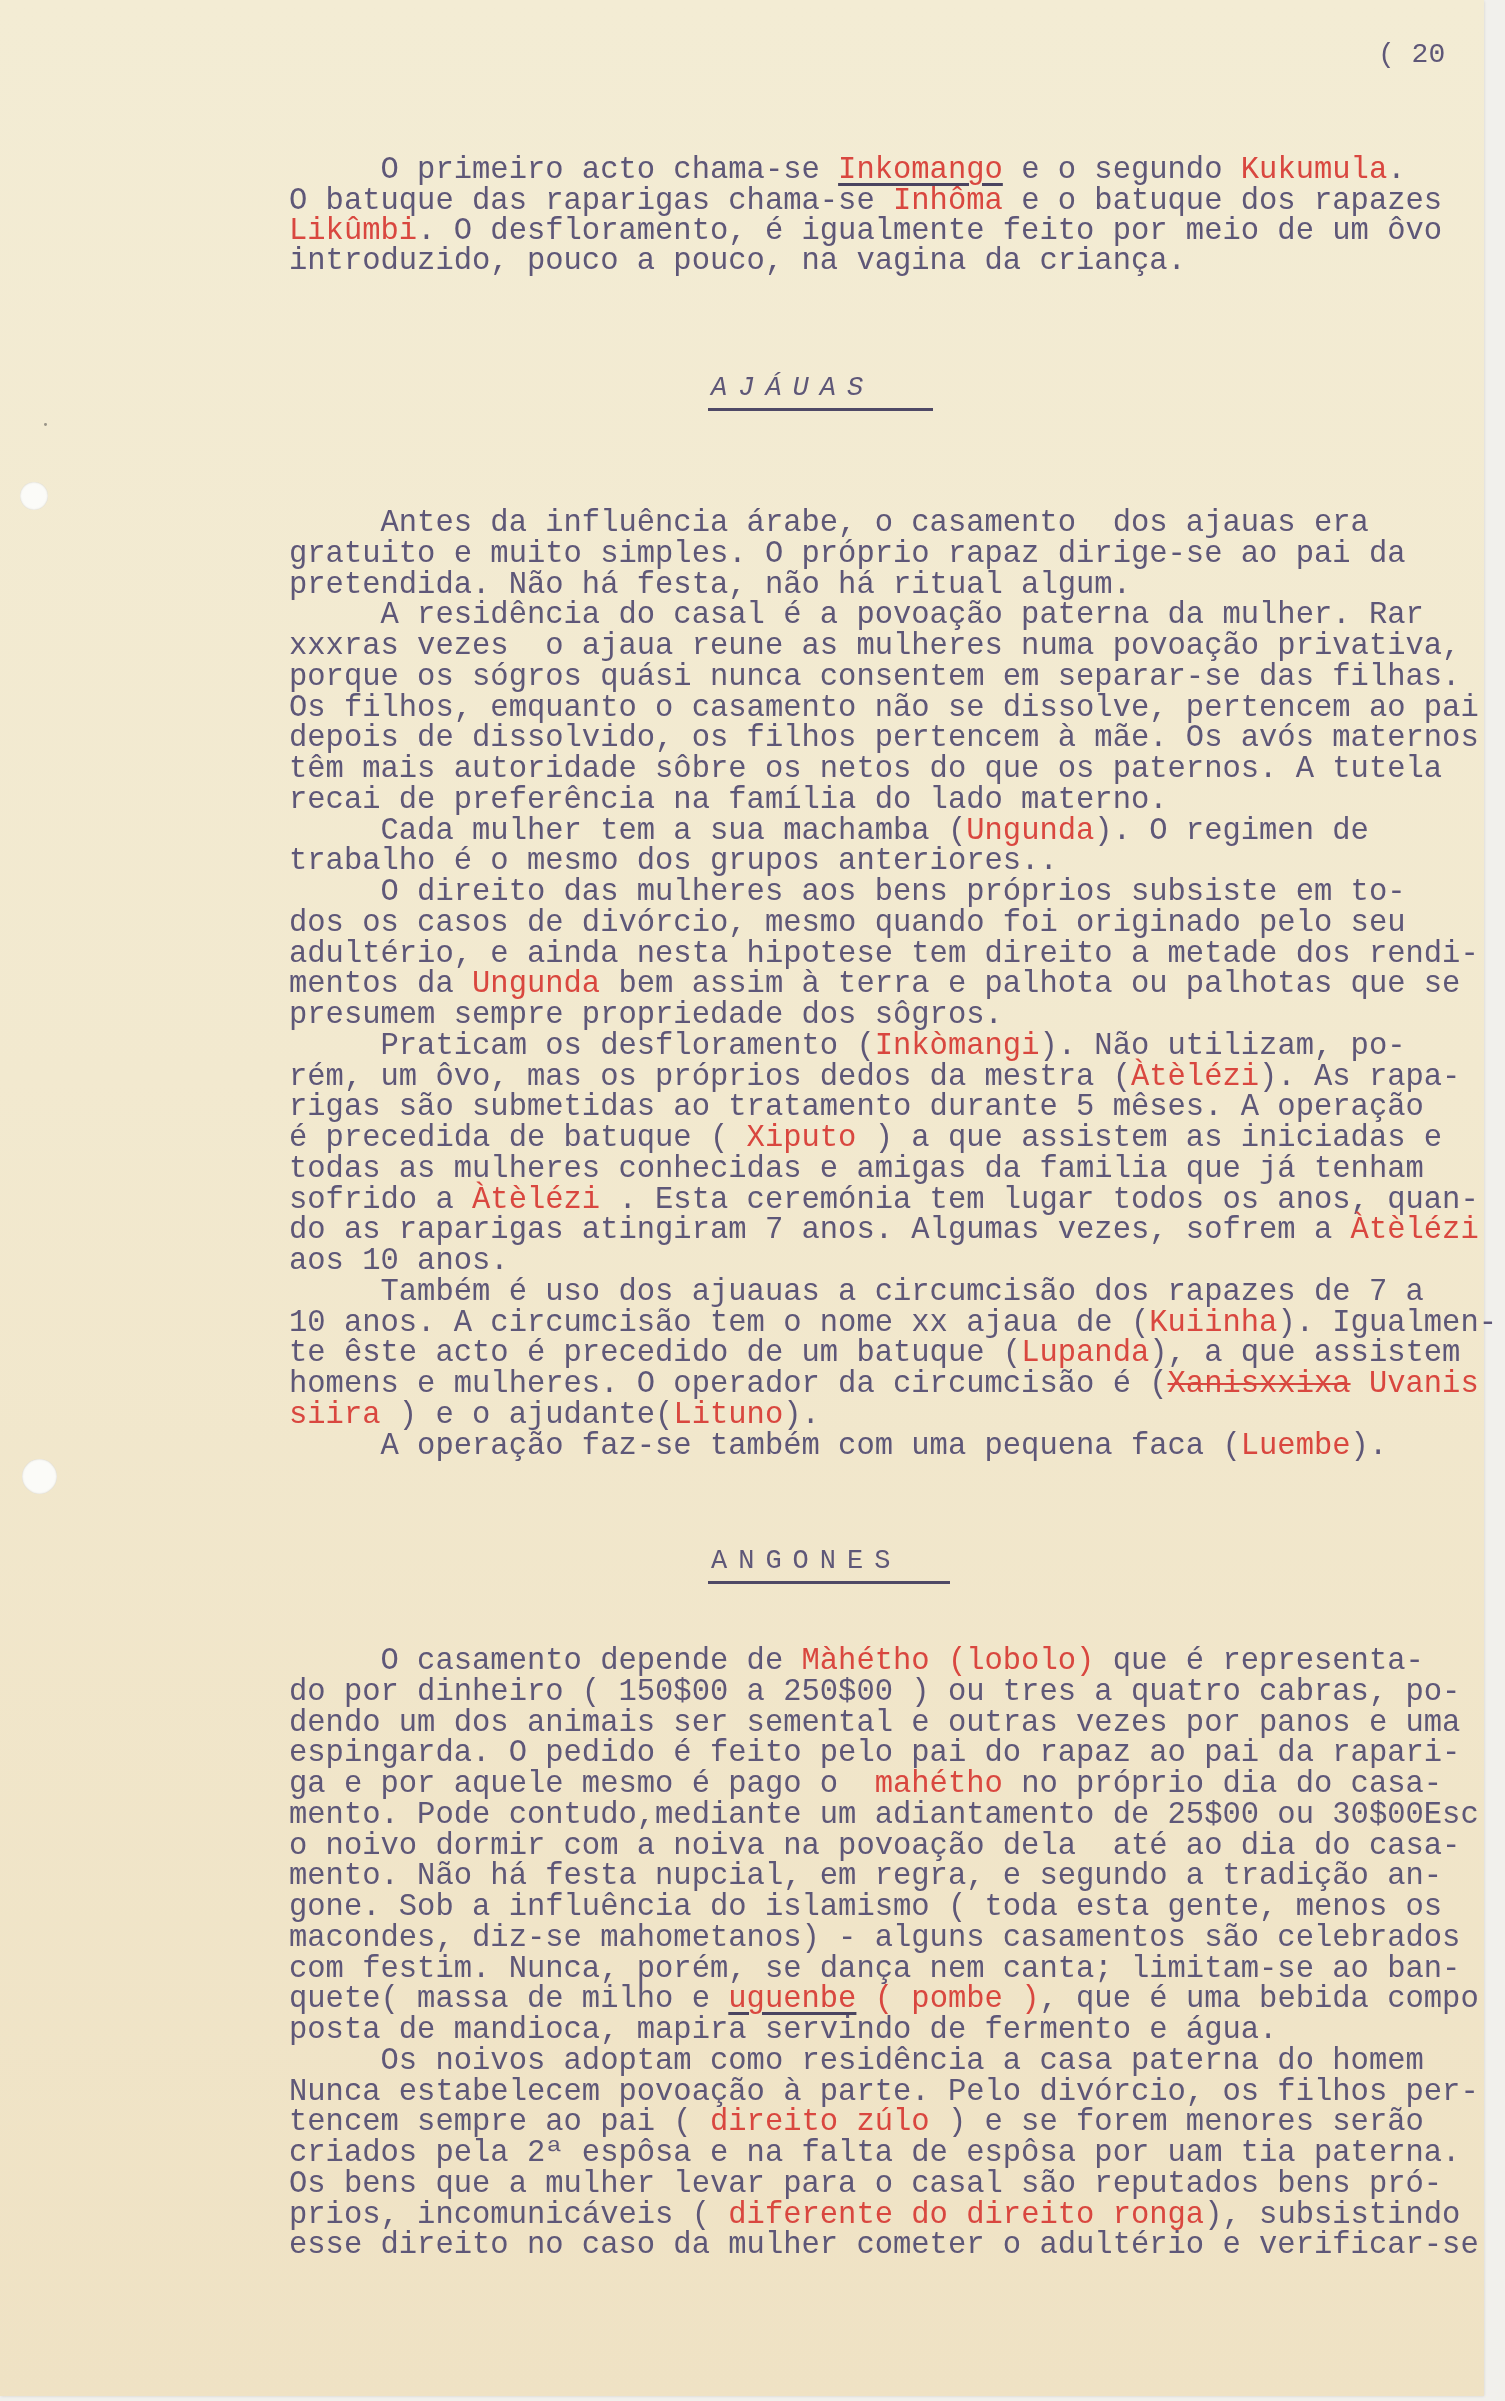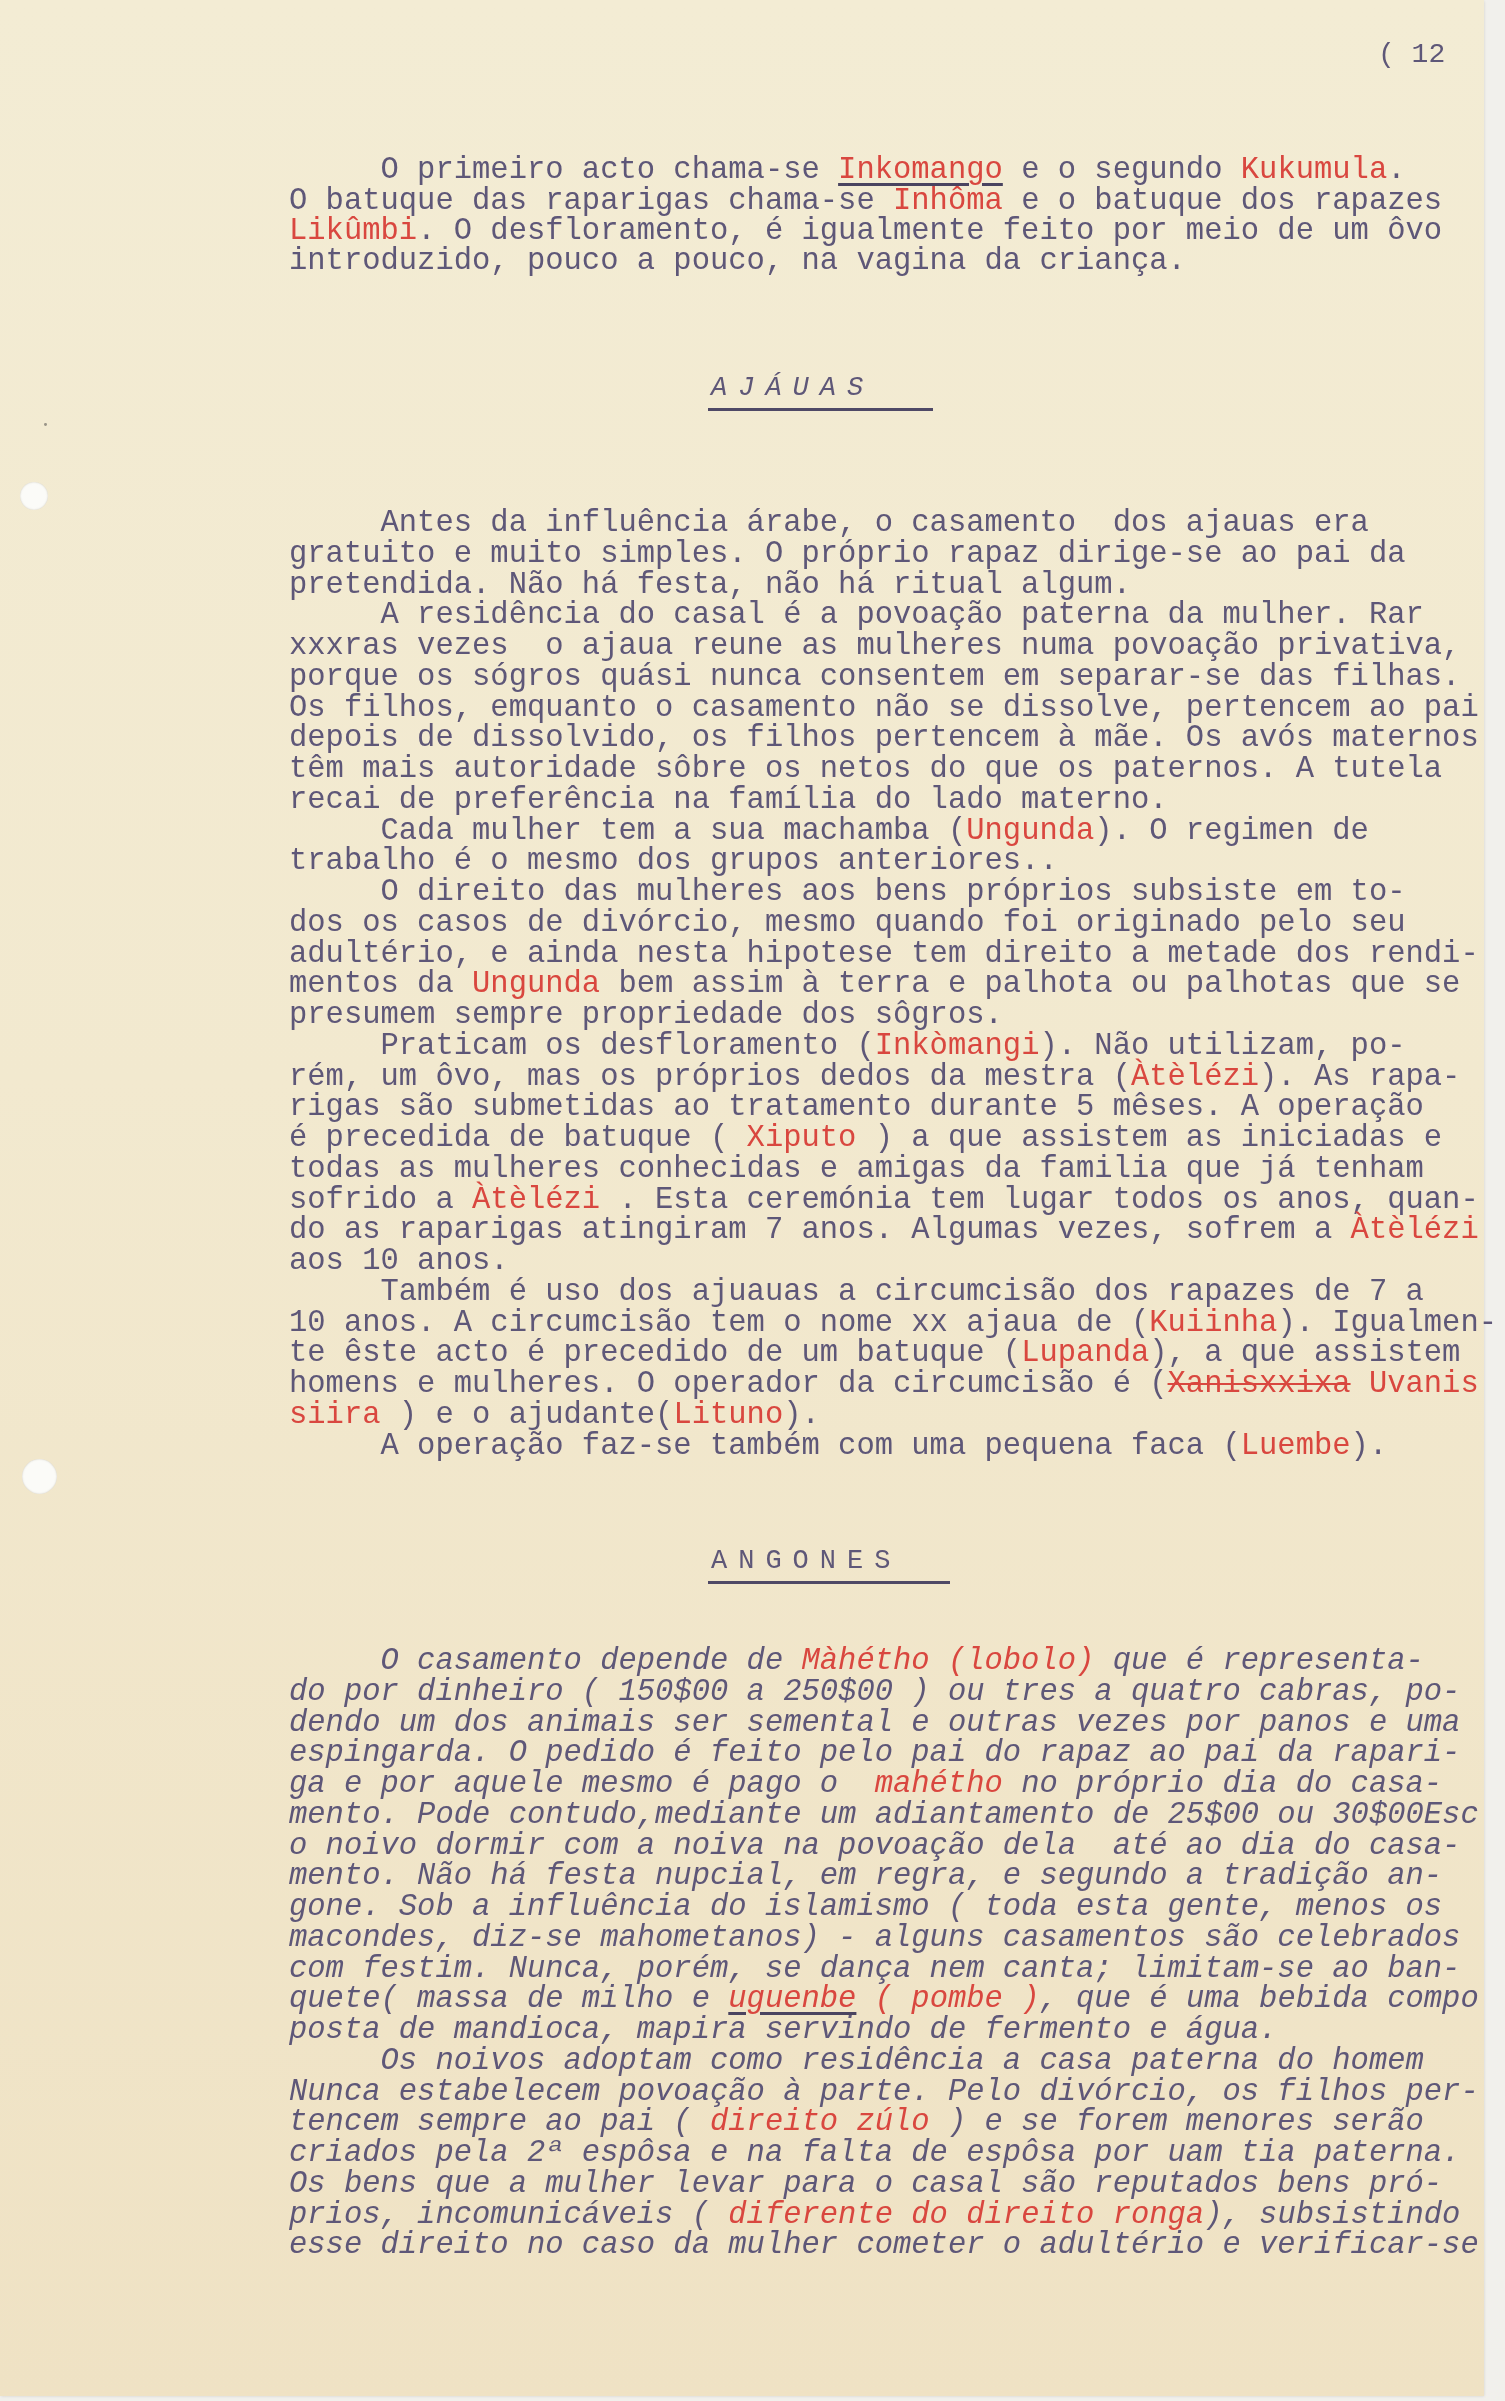--- a/index.html
+++ b/index.html
@@ -86,34 +86,34 @@
   </style>
 </head>
 <body>
 
 <div class="page">
 
   <div class="punch-hole" style="left:20.3px; top:482px; width:28px; height:28px;"></div>
   <div class="punch-hole" style="left:22px; top:1459px;"></div>
   <div class="margin-mark" style="left:44px; top:423px;"></div>
 
-  <div class="page-number" style="left:1378px; top:39px;">( 12</div>
+  <div class="page-number" style="left:1378px; top:39px;">( 20</div>
 
   <div class="typed" style="left:289px; top:155px; width:1191px; height:129px;">
     <div id="intro-lines"><div class="line" style="top: 0px;"><span>     O primeiro acto chama-se </span><span class="red ul">Inkomango</span><span> e o segundo </span><span class="red">Kukumula</span><span>.</span></div><div class="line" style="top: 30.5px;"><span>O batuque das raparigas chama-se </span><span class="red">Inhôma</span><span> e o batuque dos rapazes</span></div><div class="line" style="top: 61px;"><span class="red">Likûmbi</span><span>. O desfloramento, é igualmente feito por meio de um ôvo</span></div><div class="line" style="top: 91px;"><span>introduzido, pouco a pouco, na vagina da criança.</span></div></div>
   </div>
 
   <div class="heading" style="left:711px; top:373px;font-style:italic;">AJÁUAS</div>
   <div class="heading-underline" style="left:708px; top:408px; width:225px;"></div>
 
   <div class="typed" style="left:289px; top:508px; width:1191px; height:961px;text-align:right;">
     <div id="section-0-lines"><div class="line" style="top: 0px;"><span>     Antes da influência árabe, o casamento  dos ajauas era</span></div><div class="line" style="top: 31px;"><span>gratuito e muito simples. O próprio rapaz dirige-se ao pai da</span></div><div class="line" style="top: 62px;"><span>pretendida. Não há festa, não há ritual algum.</span></div><div class="line" style="top: 92px;"><span>     A residência do casal é a povoação paterna da mulher. Rar</span></div><div class="line" style="top: 123px;"><span>xxxras vezes  o ajaua reune as mulheres numa povoação privativa,</span></div><div class="line" style="top: 154px;"><span>porque os sógros quási nunca consentem em separar-se das filhas.</span></div><div class="line" style="top: 185px;"><span>Os filhos, emquanto o casamento não se dissolve, pertencem ao pai</span></div><div class="line" style="top: 215px;"><span>depois de dissolvido, os filhos pertencem à mãe. Os avós maternos</span></div><div class="line" style="top: 246px;"><span>têm mais autoridade sôbre os netos do que os paternos. A tutela</span></div><div class="line" style="top: 277px;"><span>recai de preferência na família do lado materno.</span></div><div class="line" style="top: 308px;"><span>     Cada mulher tem a sua machamba (</span><span class="red">Ungunda</span><span>). O regimen de</span></div><div class="line" style="top: 338px;"><span>trabalho é o mesmo dos grupos anteriores..</span></div><div class="line" style="top: 369px;"><span>     O direito das mulheres aos bens próprios subsiste em to-</span></div><div class="line" style="top: 400px;"><span>dos os casos de divórcio, mesmo quando foi originado pelo seu</span></div><div class="line" style="top: 431px;"><span>adultério, e ainda nesta hipotese tem direito a metade dos rendi-</span></div><div class="line" style="top: 461px;"><span>mentos da </span><span class="red">Ungunda</span><span> bem assim à terra e palhota ou palhotas que se</span></div><div class="line" style="top: 492px;"><span>presumem sempre propriedade dos sôgros.</span></div><div class="line" style="top: 523px;"><span>     Praticam os desfloramento (</span><span class="red">Inkòmangi</span><span>). Não utilizam, po-</span></div><div class="line" style="top: 554px;"><span>rém, um ôvo, mas os próprios dedos da mestra (</span><span class="red">Àtèlézi</span><span>). As rapa-</span></div><div class="line" style="top: 584px;"><span>rigas são submetidas ao tratamento durante 5 mêses. A operação</span></div><div class="line" style="top: 615px;"><span>é precedida de batuque ( </span><span class="red">Xiputo</span><span> ) a que assistem as iniciadas e</span></div><div class="line" style="top: 646px;"><span>todas as mulheres conhecidas e amigas da familia que já tenham</span></div><div class="line" style="top: 677px;"><span>sofrido a </span><span class="red">Àtèlézi</span><span> . Esta ceremónia tem lugar todos os anos, quan-</span></div><div class="line" style="top: 707px;"><span>do as raparigas atingiram 7 anos. Algumas vezes, sofrem a </span><span class="red">Àtèlézi</span></div><div class="line" style="top: 738px;"><span>aos 10 anos.</span></div><div class="line" style="top: 769px;"><span>     Também é uso dos ajuauas a circumcisão dos rapazes de 7 a</span></div><div class="line" style="top: 800px;"><span>10 anos. A circumcisão tem o nome xx ajaua de (</span><span class="red">Kuiinha</span><span>). Igualmen-</span></div><div class="line" style="top: 830px;"><span>te êste acto é precedido de um batuque (</span><span class="red">Lupanda</span><span>), a que assistem</span></div><div class="line" style="top: 861px;"><span>homens e mulheres. O operador da circumcisão é (</span><span class="strike">Xanisxxixa</span><span> </span><span class="red">Uvanis</span></div><div class="line" style="top: 892px;"><span class="red">siira</span><span> ) e o ajudante(</span><span class="red">Lituno</span><span>).</span></div><div class="line" style="top: 923px;"><span>     A operação faz-se também com uma pequena faca (</span><span class="red">Luembe</span><span>).</span></div></div>
   </div>
 
   <div class="heading" style="left:711px; top:1546px;">ANGONES</div>
   <div class="heading-underline" style="left:708px; top:1581px; width:242px;"></div>
 
-  <div class="typed" style="left:289px; top:1646px; width:1191px; height:628px;font-style:italic;">
+  <div class="typed" style="left:289px; top:1646px; width:1191px; height:628px;">
     <div id="section-1-lines"><div class="line" style="top: 0px;"><span>     O casamento depende de </span><span class="red">Màhétho (lobolo)</span><span> que é representa-</span></div><div class="line" style="top: 31px;"><span>do por dinheiro ( 150$00 a 250$00 ) ou tres a quatro cabras, po-</span></div><div class="line" style="top: 62px;"><span>dendo um dos animais ser semental e outras vezes por panos e uma</span></div><div class="line" style="top: 92px;"><span>espingarda. O pedido é feito pelo pai do rapaz ao pai da rapari-</span></div><div class="line" style="top: 123px;"><span>ga e por aquele mesmo é pago o  </span><span class="red">mahétho</span><span> no próprio dia do casa-</span></div><div class="line" style="top: 154px;"><span>mento. Pode contudo,mediante um adiantamento de 25$00 ou 30$00Esc</span></div><div class="line" style="top: 185px;"><span>o noivo dormir com a noiva na povoação dela  até ao dia do casa-</span></div><div class="line" style="top: 215px;"><span>mento. Não há festa nupcial, em regra, e segundo a tradição an-</span></div><div class="line" style="top: 246px;"><span>gone. Sob a influência do islamismo ( toda esta gente, menos os</span></div><div class="line" style="top: 277px;"><span>macondes, diz-se mahometanos) - alguns casamentos são celebrados</span></div><div class="line" style="top: 308px;"><span>com festim. Nunca, porém, se dança nem canta; limitam-se ao ban-</span></div><div class="line" style="top: 338px;"><span>quete( massa de milho e </span><span class="red ul">uguenbe</span><span> </span><span class="red">( pombe )</span><span>, que é uma bebida compo</span></div><div class="line" style="top: 369px;"><span>posta de mandioca, mapira servindo de fermento e água.</span></div><div class="line" style="top: 400px;"><span>     Os noivos adoptam como residência a casa paterna do homem</span></div><div class="line" style="top: 431px;"><span>Nunca estabelecem povoação à parte. Pelo divórcio, os filhos per-</span></div><div class="line" style="top: 461px;"><span>tencem sempre ao pai ( </span><span class="red">direito zúlo</span><span> ) e se forem menores serão</span></div><div class="line" style="top: 492px;"><span>criados pela 2ª espôsa e na falta de espôsa por uam tia paterna.</span></div><div class="line" style="top: 523px;"><span>Os bens que a mulher levar para o casal são reputados bens pró-</span></div><div class="line" style="top: 554px;"><span>prios, incomunicáveis ( </span><span class="red">diferente do direito ronga</span><span>), subsistindo</span></div><div class="line" style="top: 584px;"><span>esse direito no caso da mulher cometer o adultério e verificar-se</span></div></div>
   </div>
 
 </div>
 
 
 </body></html>

